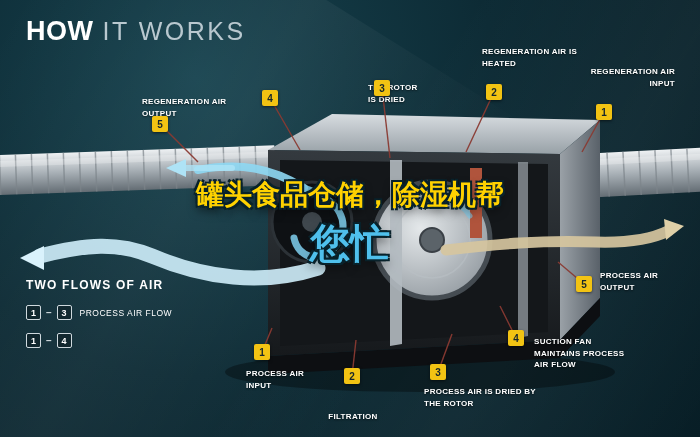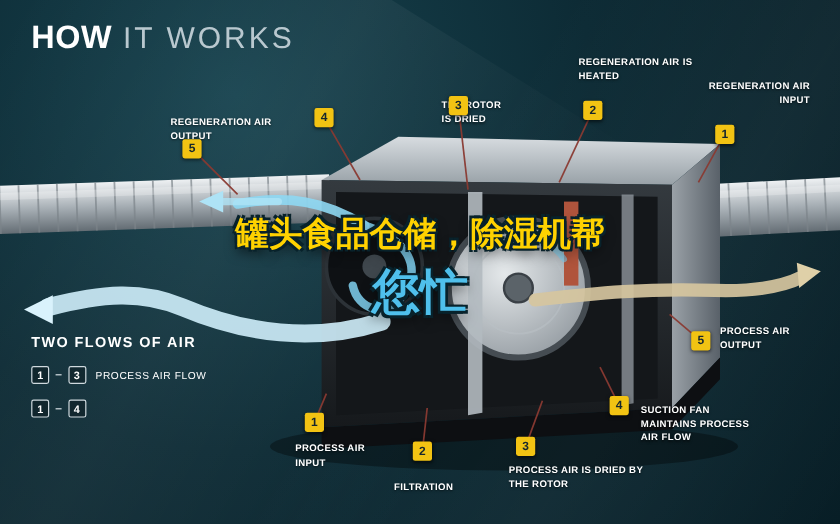--- a/index.html
+++ b/index.html
@@ -180,21 +180,21 @@
   <div class="badge" style="left:576px;top:276px;">5</div>
   <div class="callout-label" style="left:600px;top:270px;width:70px;">PROCESS AIR OUTPUT</div>
 
   <div class="badge" style="left:508px;top:330px;">4</div>
   <div class="callout-label" style="left:534px;top:336px;width:100px;">SUCTION FAN MAINTAINS PROCESS AIR FLOW</div>
 
   <div class="badge" style="left:430px;top:364px;">3</div>
   <div class="callout-label" style="left:424px;top:386px;width:112px;">PROCESS AIR IS DRIED BY THE ROTOR</div>
 
   <div class="badge" style="left:344px;top:368px;">2</div>
-  <div class="callout-label" style="left:322px;top:400px;width:62px;text-align:center;">FILTRATION</div>
+  <div class="callout-label" style="left:322px;top:411px;width:62px;text-align:center;">FILTRATION</div>
 
   <div class="badge" style="left:254px;top:344px;">1</div>
   <div class="callout-label" style="left:246px;top:368px;width:70px;">PROCESS AIR INPUT</div>
 
   <div class="legend">
     <div class="legend-title">TWO FLOWS OF AIR</div>
     <div class="legend-row">
       <span class="mini-badge">1</span>
       <span class="legend-dash">–</span>
       <span class="mini-badge">3</span>

